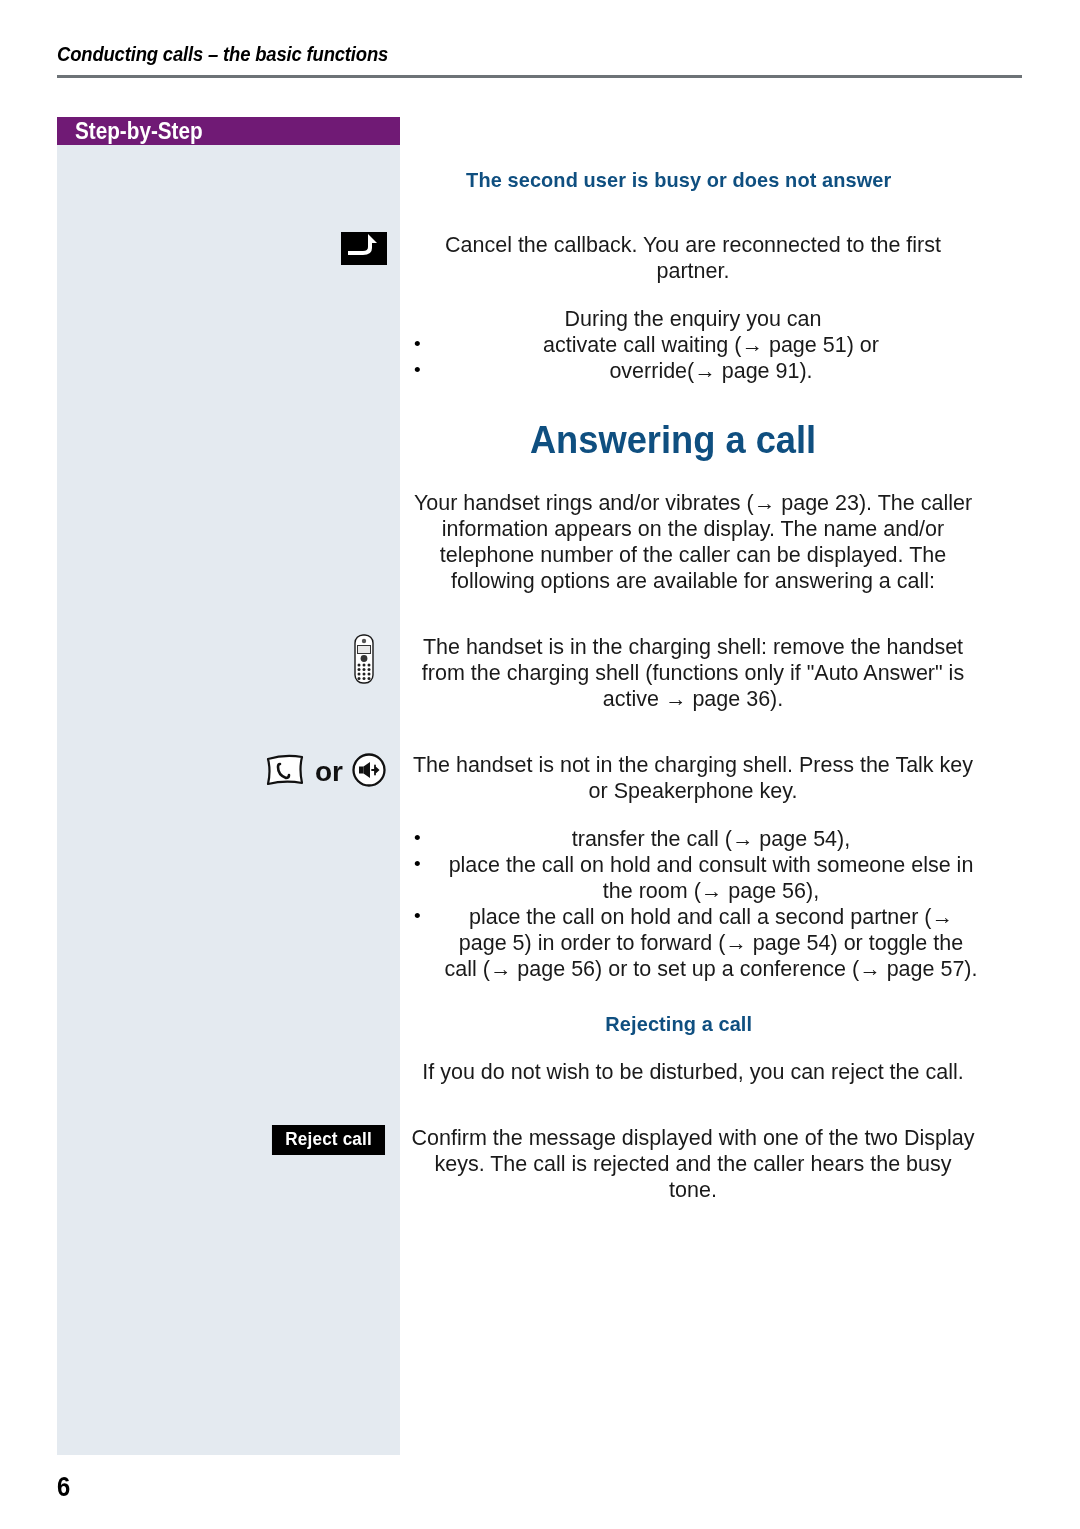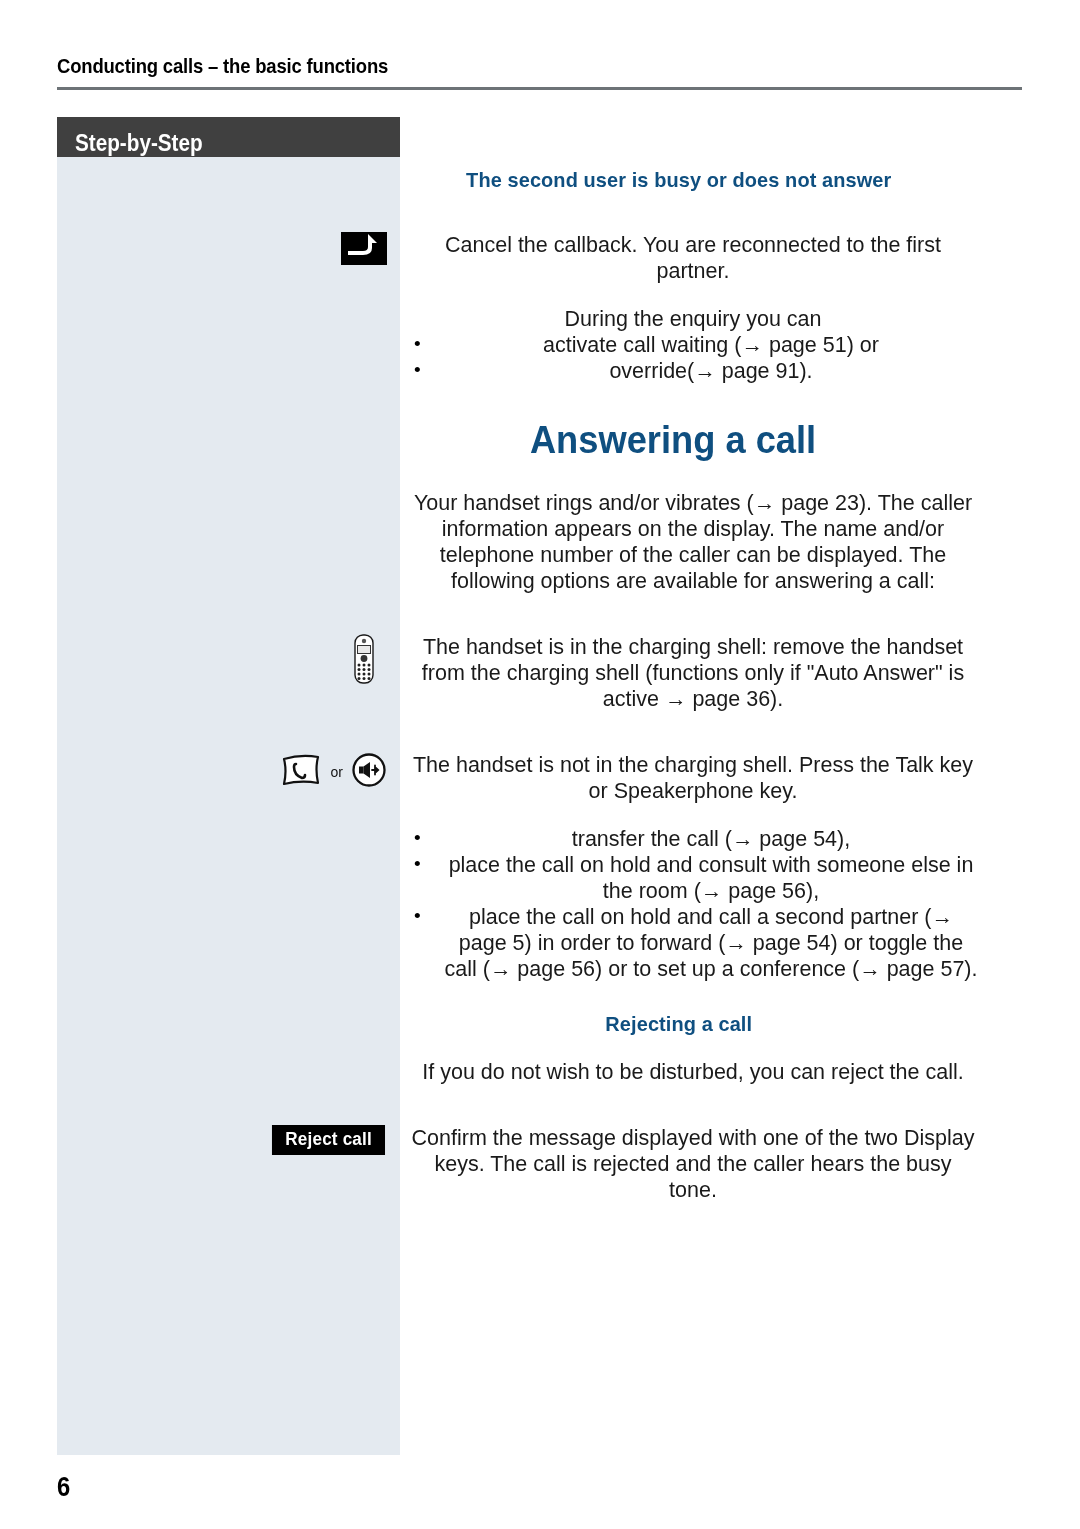--- a/index.html
+++ b/index.html
@@ -12,22 +12,23 @@
     height: 1529px;
     position: relative;
     font-family: "Liberation Sans", sans-serif;
     -webkit-font-smoothing: antialiased;
   }
 
   
   .running-header {
     position: absolute;
     left: 57px;
-    top: 54px;
+    top: 42px;
     width: 965px;
+    font-style: italic;
   }
   .running-header-title {
     font-family: "Liberation Sans Narrow", "Liberation Sans", sans-serif;
     font-weight: bold;
     font-size: 21px;
     letter-spacing: -0.2px;
     color: #000000;
     transform: scaleX(0.88);
     transform-origin: left center;
     white-space: nowrap;
@@ -46,22 +47,22 @@
     top: 117px;
     width: 343px;
     height: 1338px;
     background: #e4eaf0;
   }
   .stepbystep-banner {
     position: absolute;
     left: 57px;
     top: 117px;
     width: 343px;
-    height: 40px;
-    background: #404040;
+    height: 28px;
+    background: #701a75;
     display: flex;
     align-items: flex-end;
   }
   .stepbystep-label {
     font-family: "Liberation Sans Narrow", "Liberation Sans", sans-serif;
     font-weight: bold;
     font-size: 23px;
     color: #ffffff;
     padding-left: 20px;
     transform: scaleX(0.9);
@@ -177,22 +178,22 @@
   }
 
   
   .keys-row {
     display: flex;
     align-items: center;
     gap: 8px;
     margin-right: 13px;
   }
   .or-label {
-    font-size: 14px;
-    font-weight: normal;
+    font-size: 28px;
+    font-weight: bold;
     color: #111;
     font-family: "Liberation Sans", sans-serif;
   }
 
   
   .displaykey {
     background: #000000;
     color: #ffffff;
     font-family: "Liberation Sans Narrow", "Liberation Sans", sans-serif;
     font-weight: bold;

